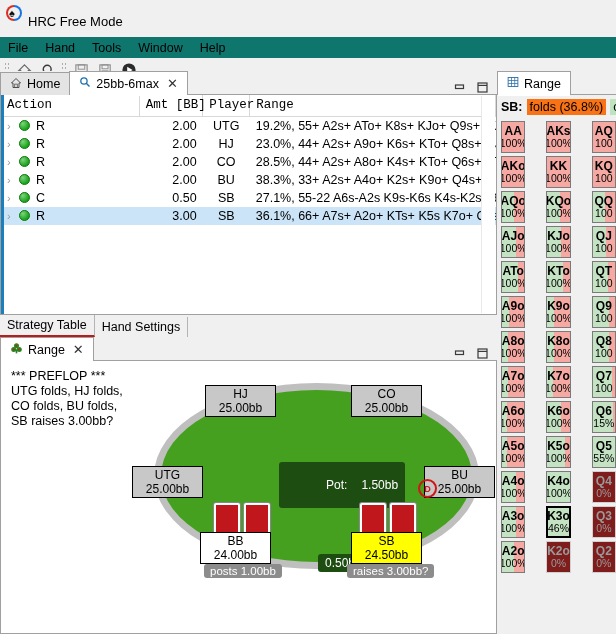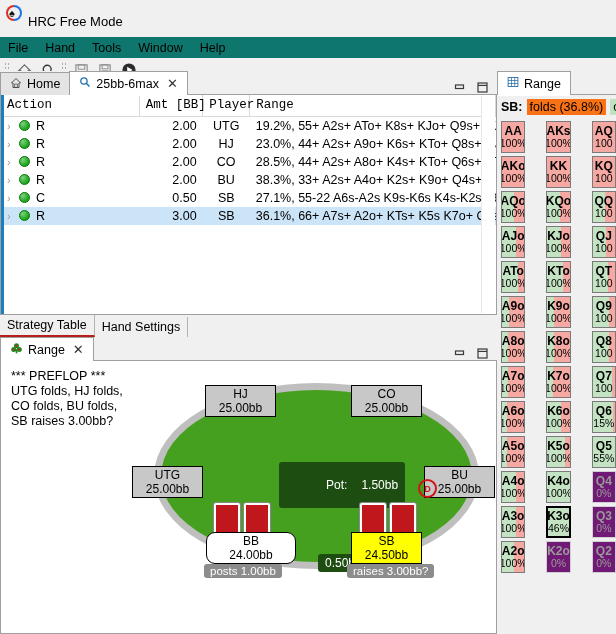--- a/index.html
+++ b/index.html
@@ -105,21 +105,21 @@
   .pill.g{background:#bfe3bf;}
   .rangegrid{flex:1;background:#f0f0f0;padding:1px 0 0 4px;overflow:hidden;}
   .rrow{display:flex;gap:21px;margin-bottom:3px;}
   .cell{width:36px;height:32px;border:1px solid #7a7a7a;box-sizing:border-box;position:relative;
         display:flex;flex-direction:column;align-items:center;justify-content:center;overflow:hidden;}
   .cell .fill{position:absolute;inset:0;display:flex;}
   .cell .fg{background:#c3e3c3;}
   .cell .fr{background:#f6a9a3;}
   .cell .lbl{position:relative;font-size:12px;font-weight:bold;line-height:13px;z-index:2;}
   .cell .pct{position:relative;font-size:10.5px;line-height:11px;z-index:2;}
-  .cell.zero{border-color:#d0d0d0;color:#9a9a9a;background:#701a75;}
+  .cell.zero{border-color:#d0d0d0;color:#9a9a9a;background:#7f1d1d;}
   .cell.zero .lbl{font-weight:bold;}
   .cell.sel{border:2px solid #000;}
 </style>
 </head>
 <body>
 
 <div class="app">
 
   <div class="titlebar">
     <div class="app-icon">
@@ -345,21 +345,21 @@
           <div class="seat" style="left:423px;top:105px;width:71px;">
             <div>BU</div>
             <div>25.00bb</div>
           </div>
           <div class="dealer" style="left:417px;top:118px;">D</div>
 
           <div class="cards" style="left:213px;top:142px;">
             <div class="card"></div>
               <div class="card"></div>
           </div>
-          <div class="seat bb" style="left:205px;top:171px;width:90px;border-radius:9px;">
+          <div class="seat bb" style="left:199px;top:171px;width:71px;">
             <div>BB</div>
             <div>24.00bb</div>
           </div>
           <div class="note" style="left:203px;top:203px;">posts 1.00bb</div>
 
           <div class="cards" style="left:359px;top:142px;">
             <div class="card"></div>
               <div class="card"></div>
           </div>
           <div class="seat hero" style="left:350px;top:171px;width:71px;">

